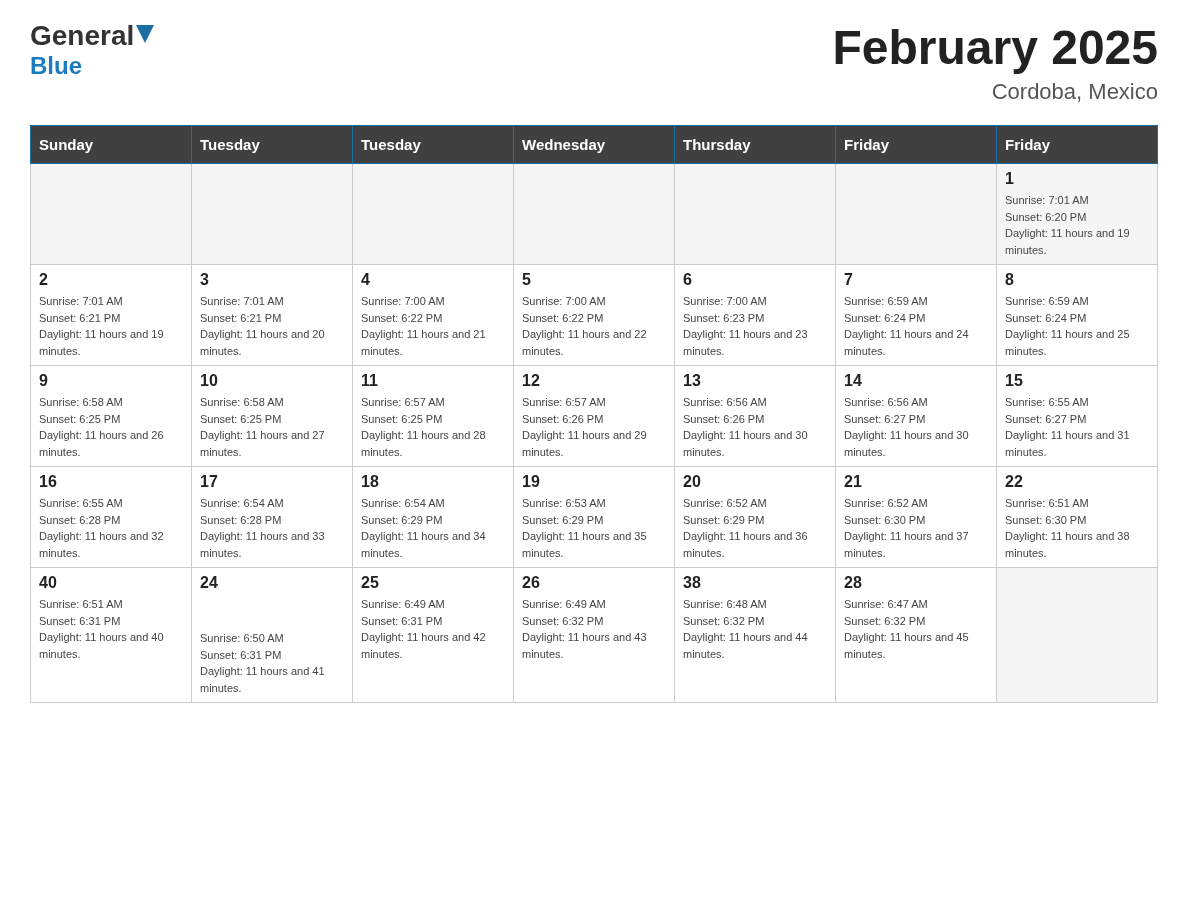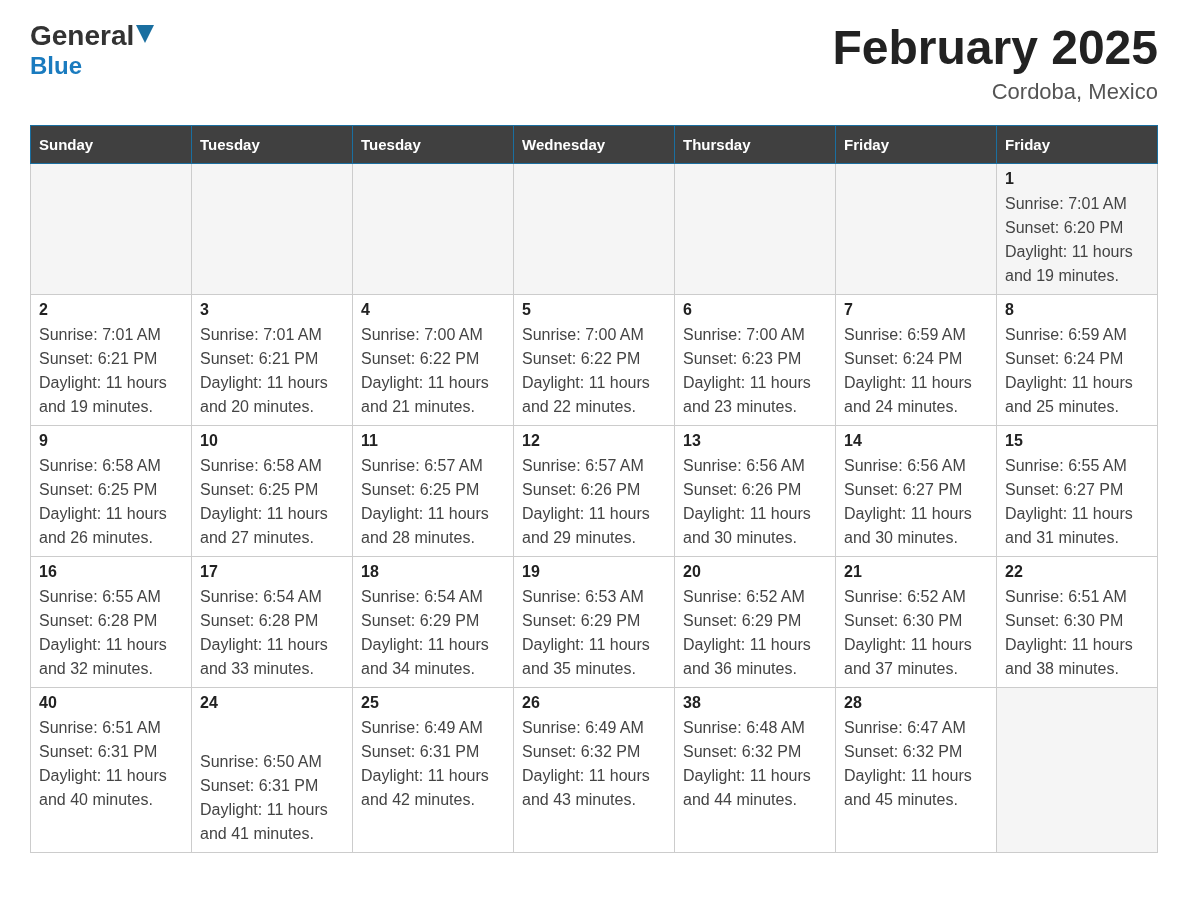--- a/index.html
+++ b/index.html
@@ -76,21 +76,21 @@
       background: #f5f5f5;
     }
     .day-number {
       font-size: 16px;
       font-weight: bold;
       color: #222;
       display: block;
       margin-bottom: 4px;
     }
     .day-info {
-      font-size: 16px;
+      font-size: 11px;
       color: #444;
       line-height: 1.5;
     }
     .empty-cell {
       background: #f5f5f5;
     }
     .calendar tbody tr td.empty-cell {
       background: #f5f5f5;
     }
   </style>

